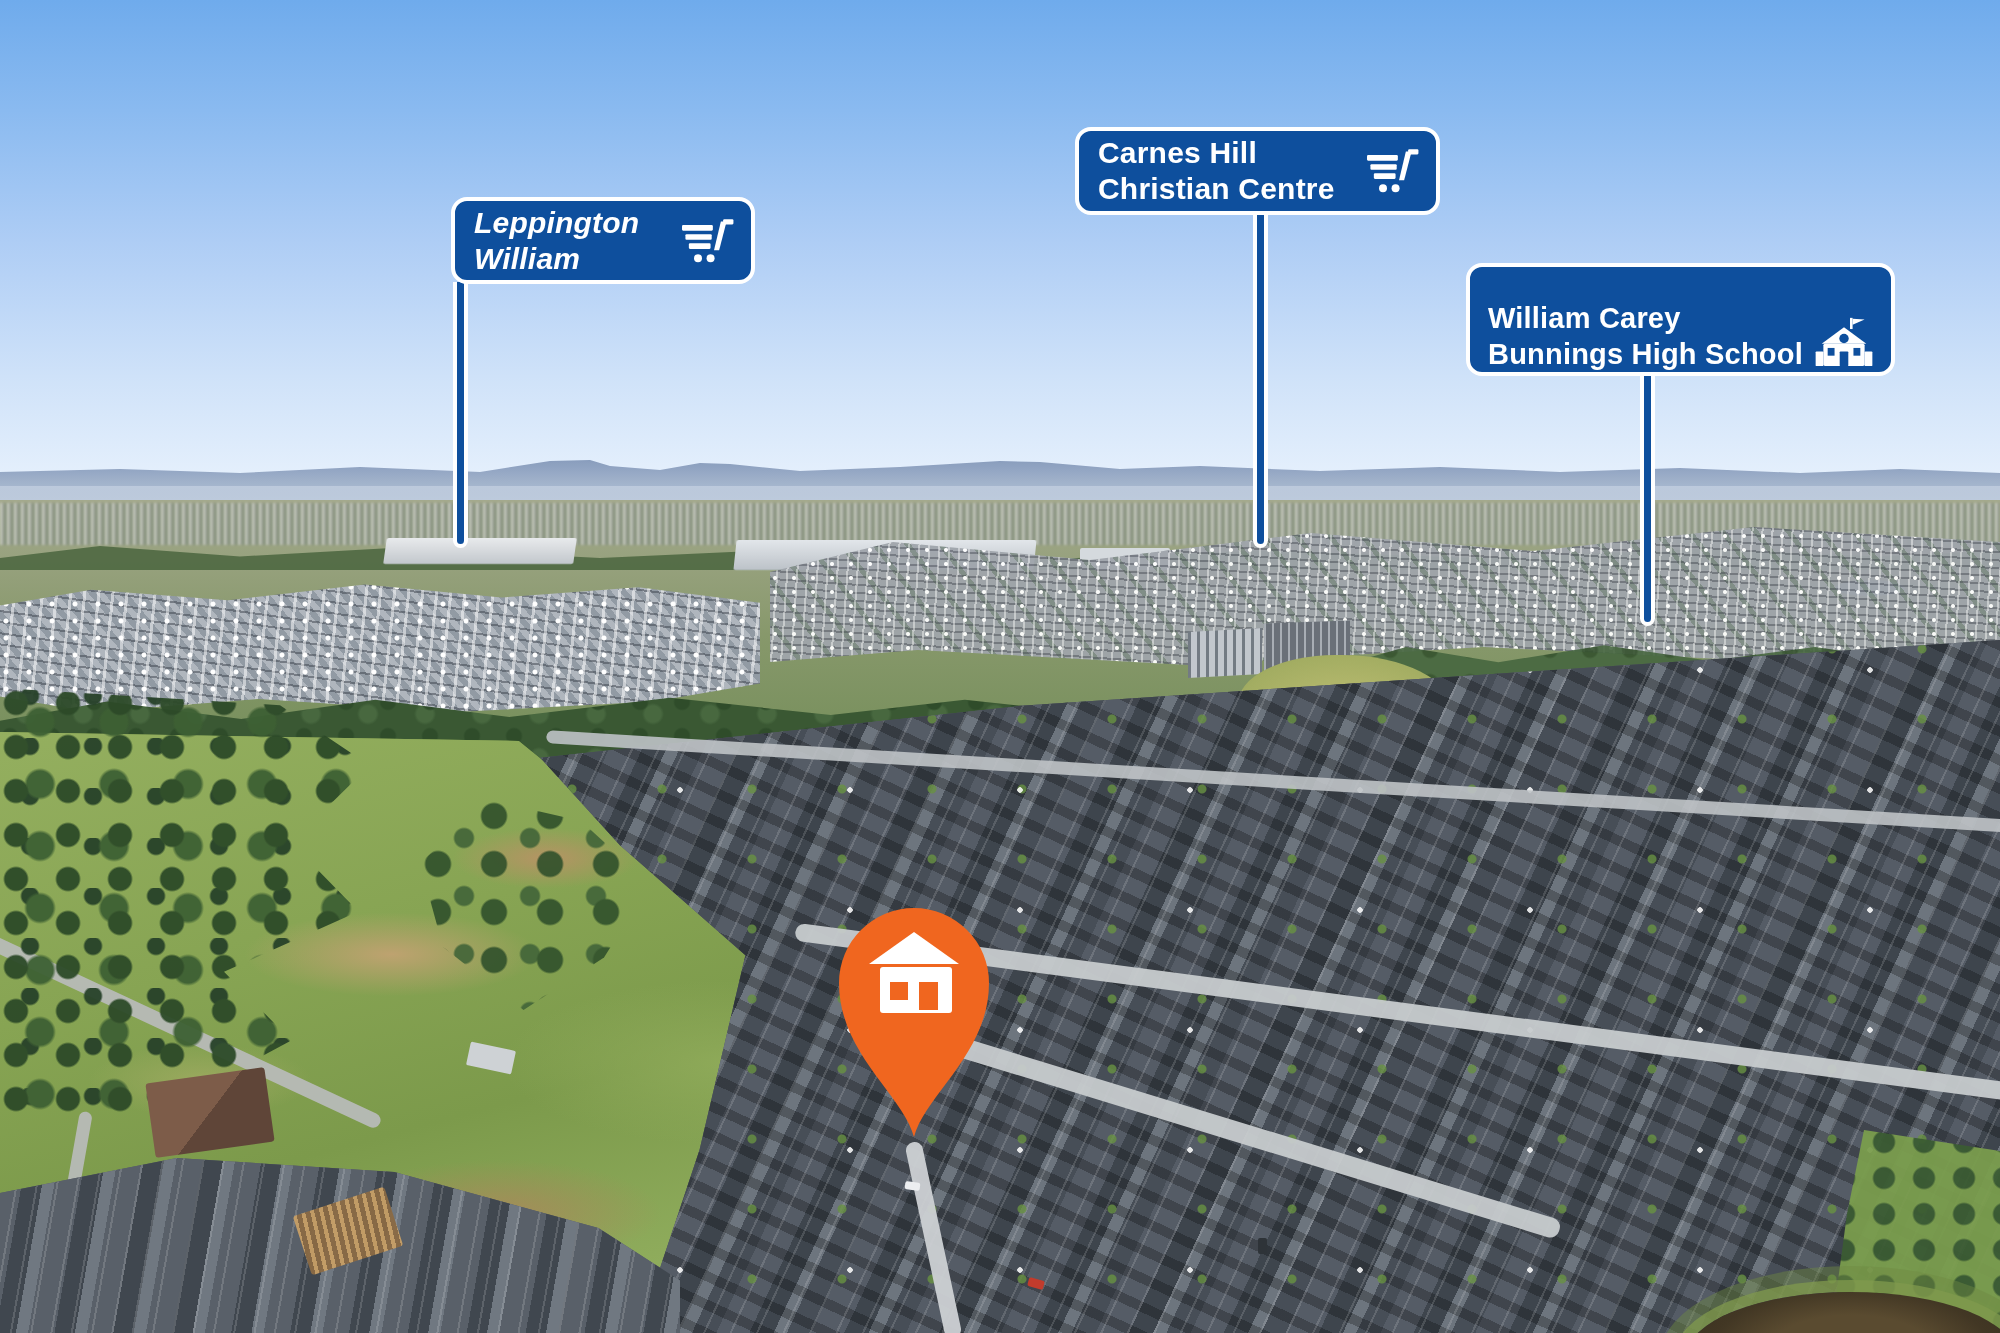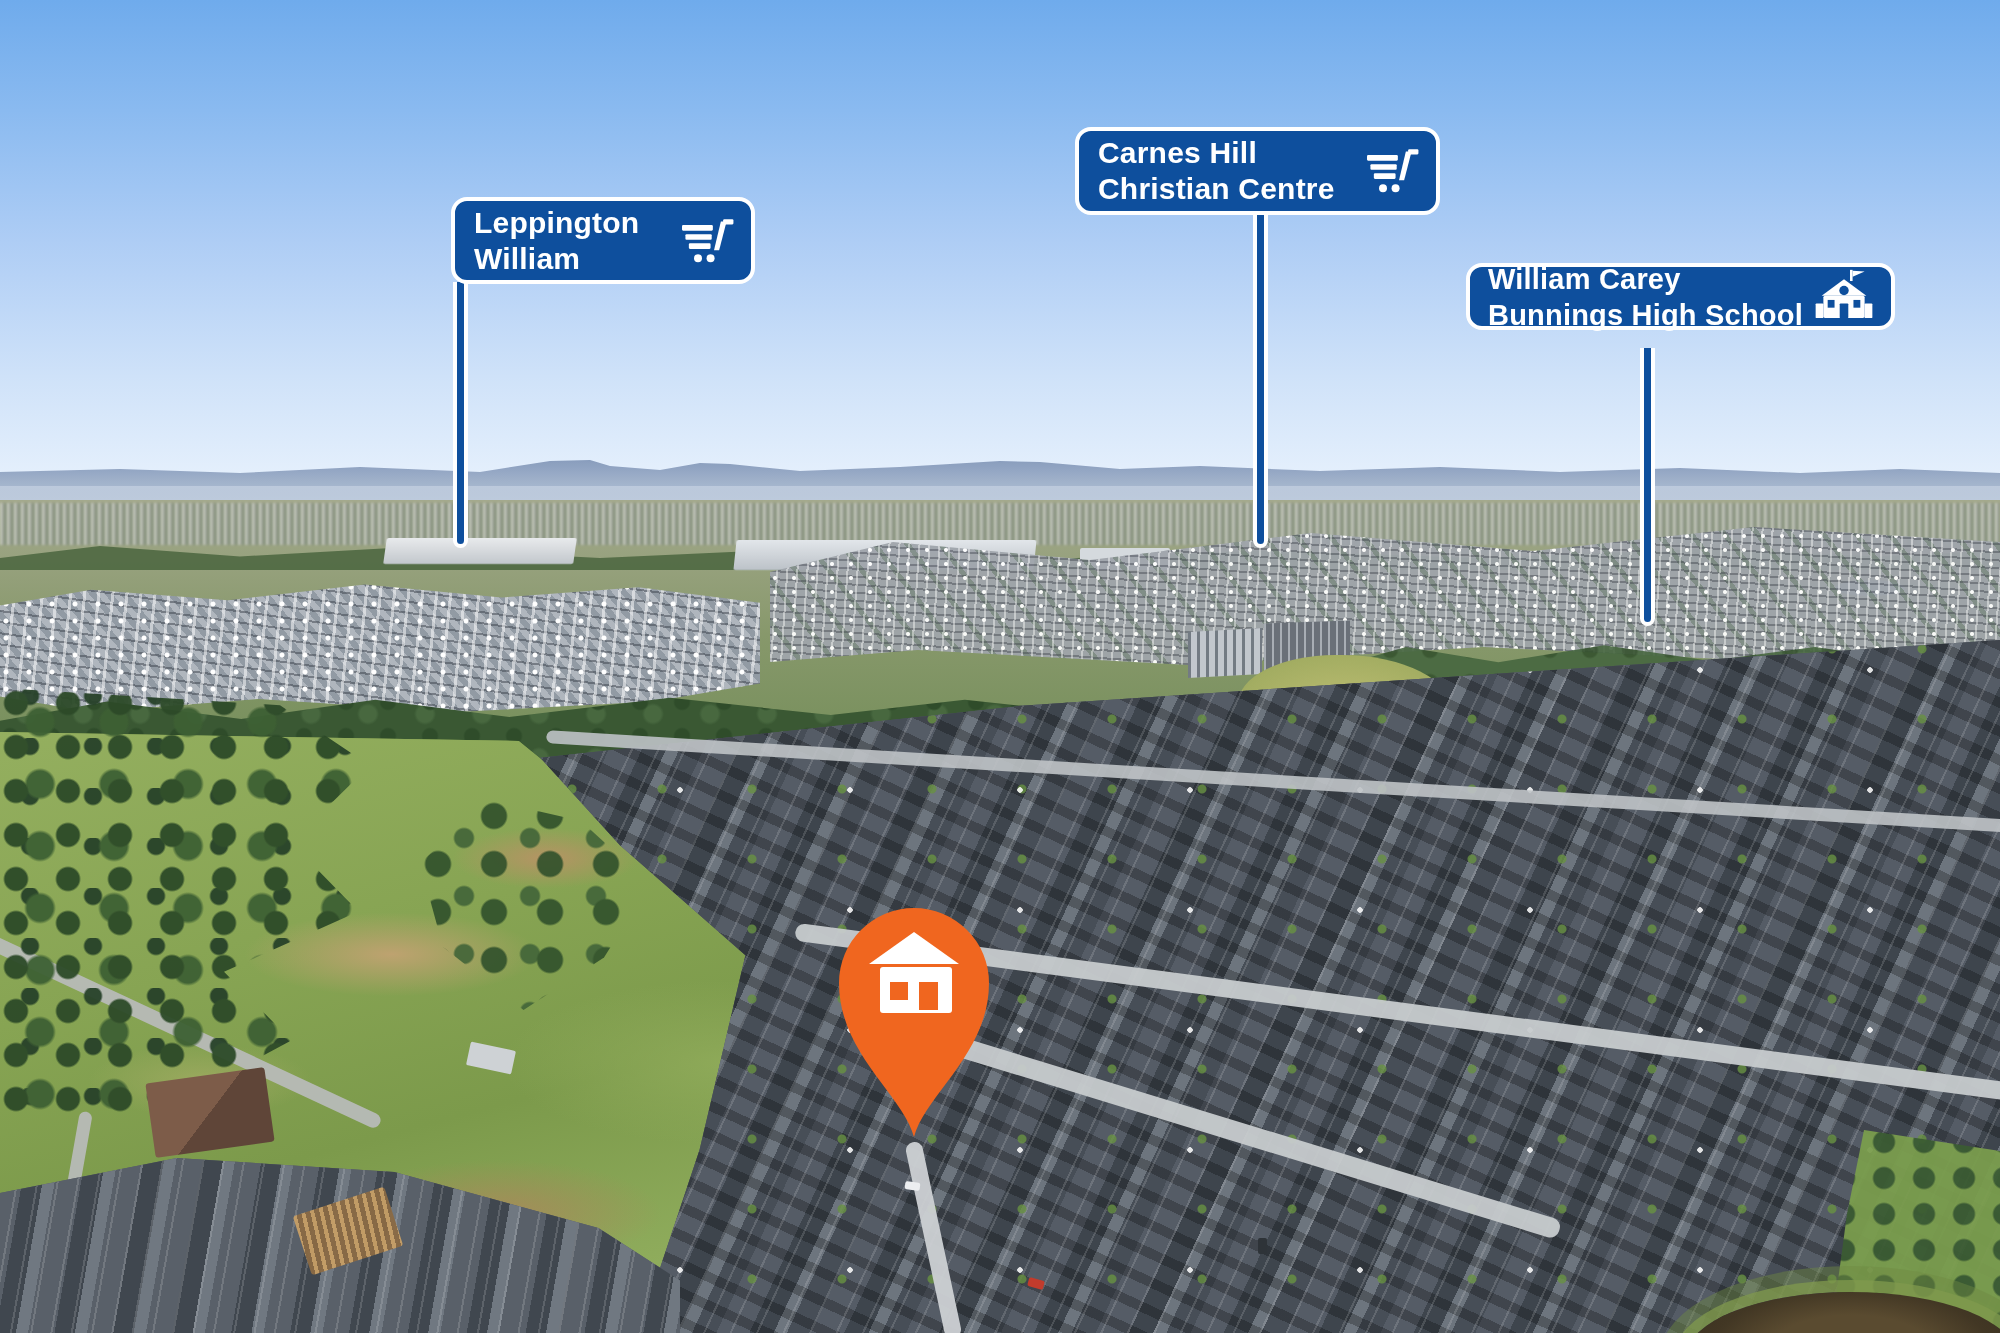--- a/index.html
+++ b/index.html
@@ -122,23 +122,23 @@
     background:var(--sign-blue,#0e4f9d);border-radius:0 0 4px 4px;}
   #post-bunnings{left:453px;top:282px;height:266px;}
   #post-carnes{left:1253px;top:213px;height:335px;}
   #post-school{left:1640px;top:348px;height:278px;}
 
   .sign{display:flex;align-items:center;background:var(--sign-blue,#0e4f9d);
     border:4px solid var(--sign-border,#fff);border-radius:16px;color:var(--sign-text,#fff);font-weight:bold;}
   .sign .sign-text{position:relative;flex:1;padding-left:19px;font-size:30px;line-height:36px;letter-spacing:.2px;}
   .sign .sign-text div{position:relative;}
   .sign svg{position:relative;flex:0 0 auto;margin-right:16px;}
-  #sign-bunnings{left:451px;top:197px;width:304px;height:87px;}
+  #sign-bunnings{left:451px;top:197px;width:304px;height:87px;font-style:italic;}
   #sign-carnes{left:1028px;top:127px;width:365px;height:88px;margin-left:47px;}
-  #sign-school{left:1466px;top:263px;width:429px;height:67px;}
+  #sign-school{left:1466px;top:263px;width:429px;height:113px;align-items:flex-end;}
   #sign-school .sign-text{font-size:29px;padding-left:18px;}
 
   
   .pin{left:833px;top:902px;width:162px;height:236px;}
   .pin svg{position:relative;display:block;}
   .pin-body{fill:var(--pin-orange,#f0661f);}
   .pin-house-white{fill:#ffffff;}
   .pin-house-hole{fill:var(--pin-orange,#f0661f);}
 
   

